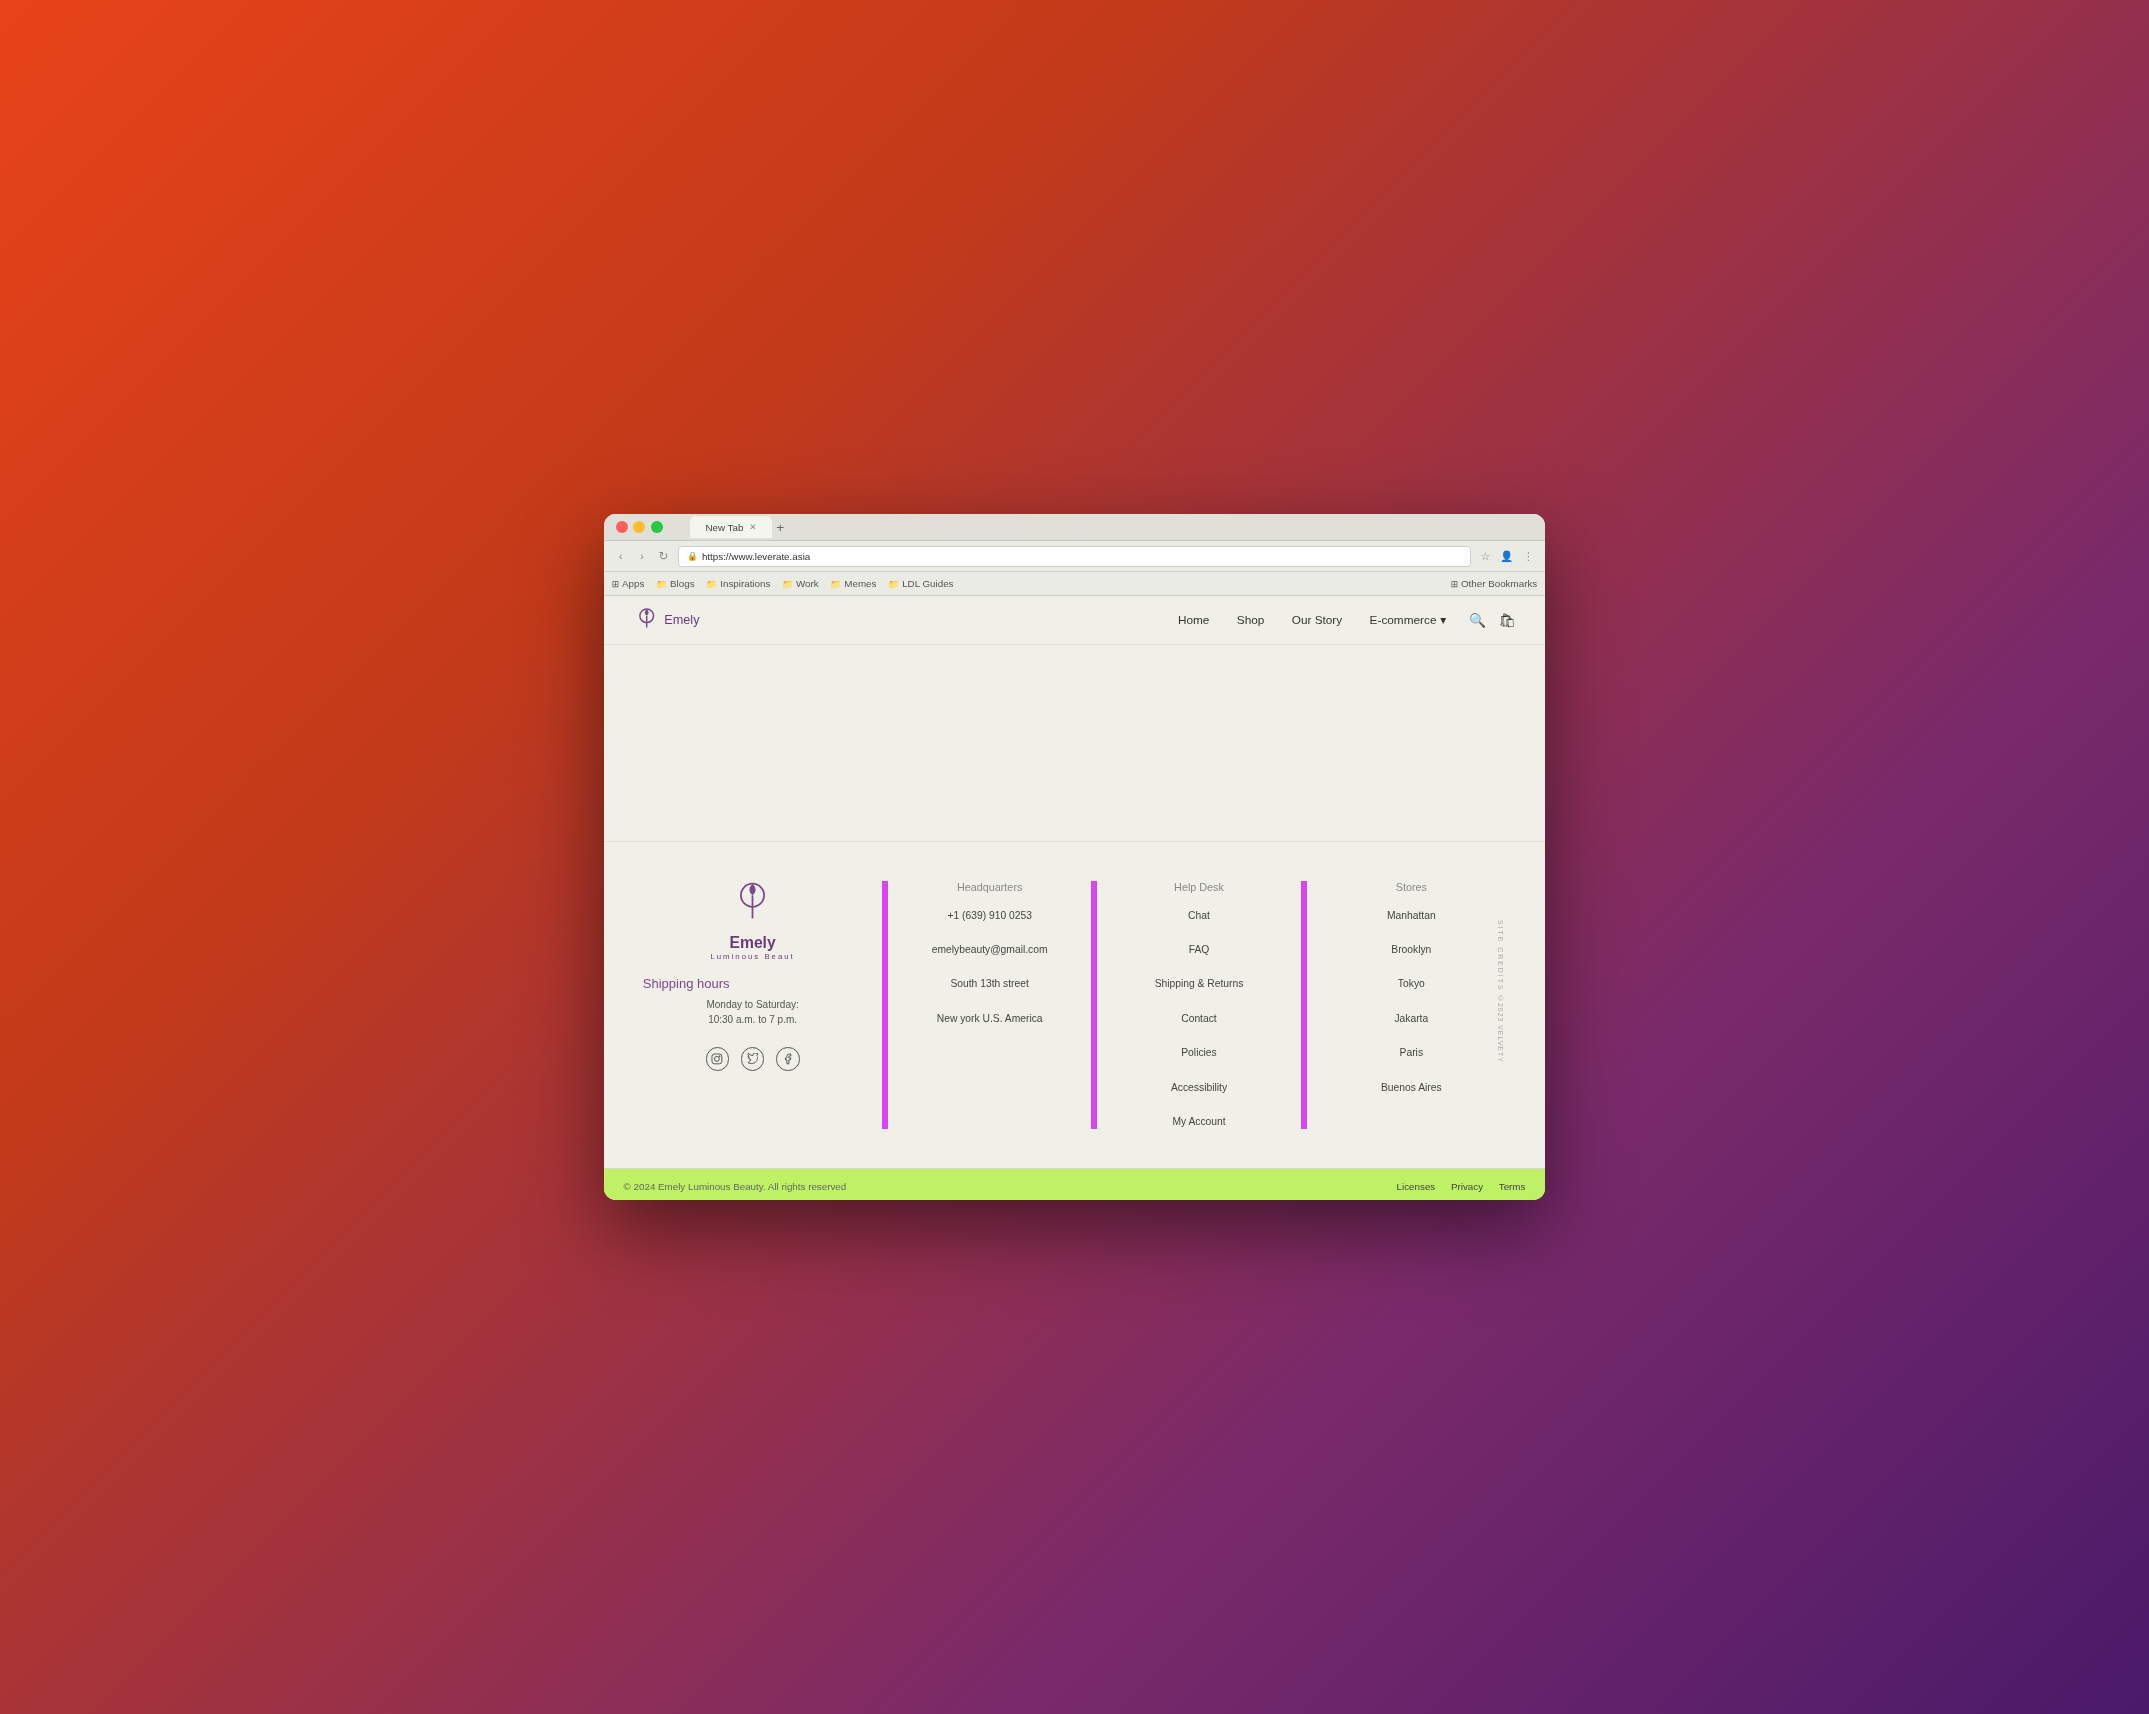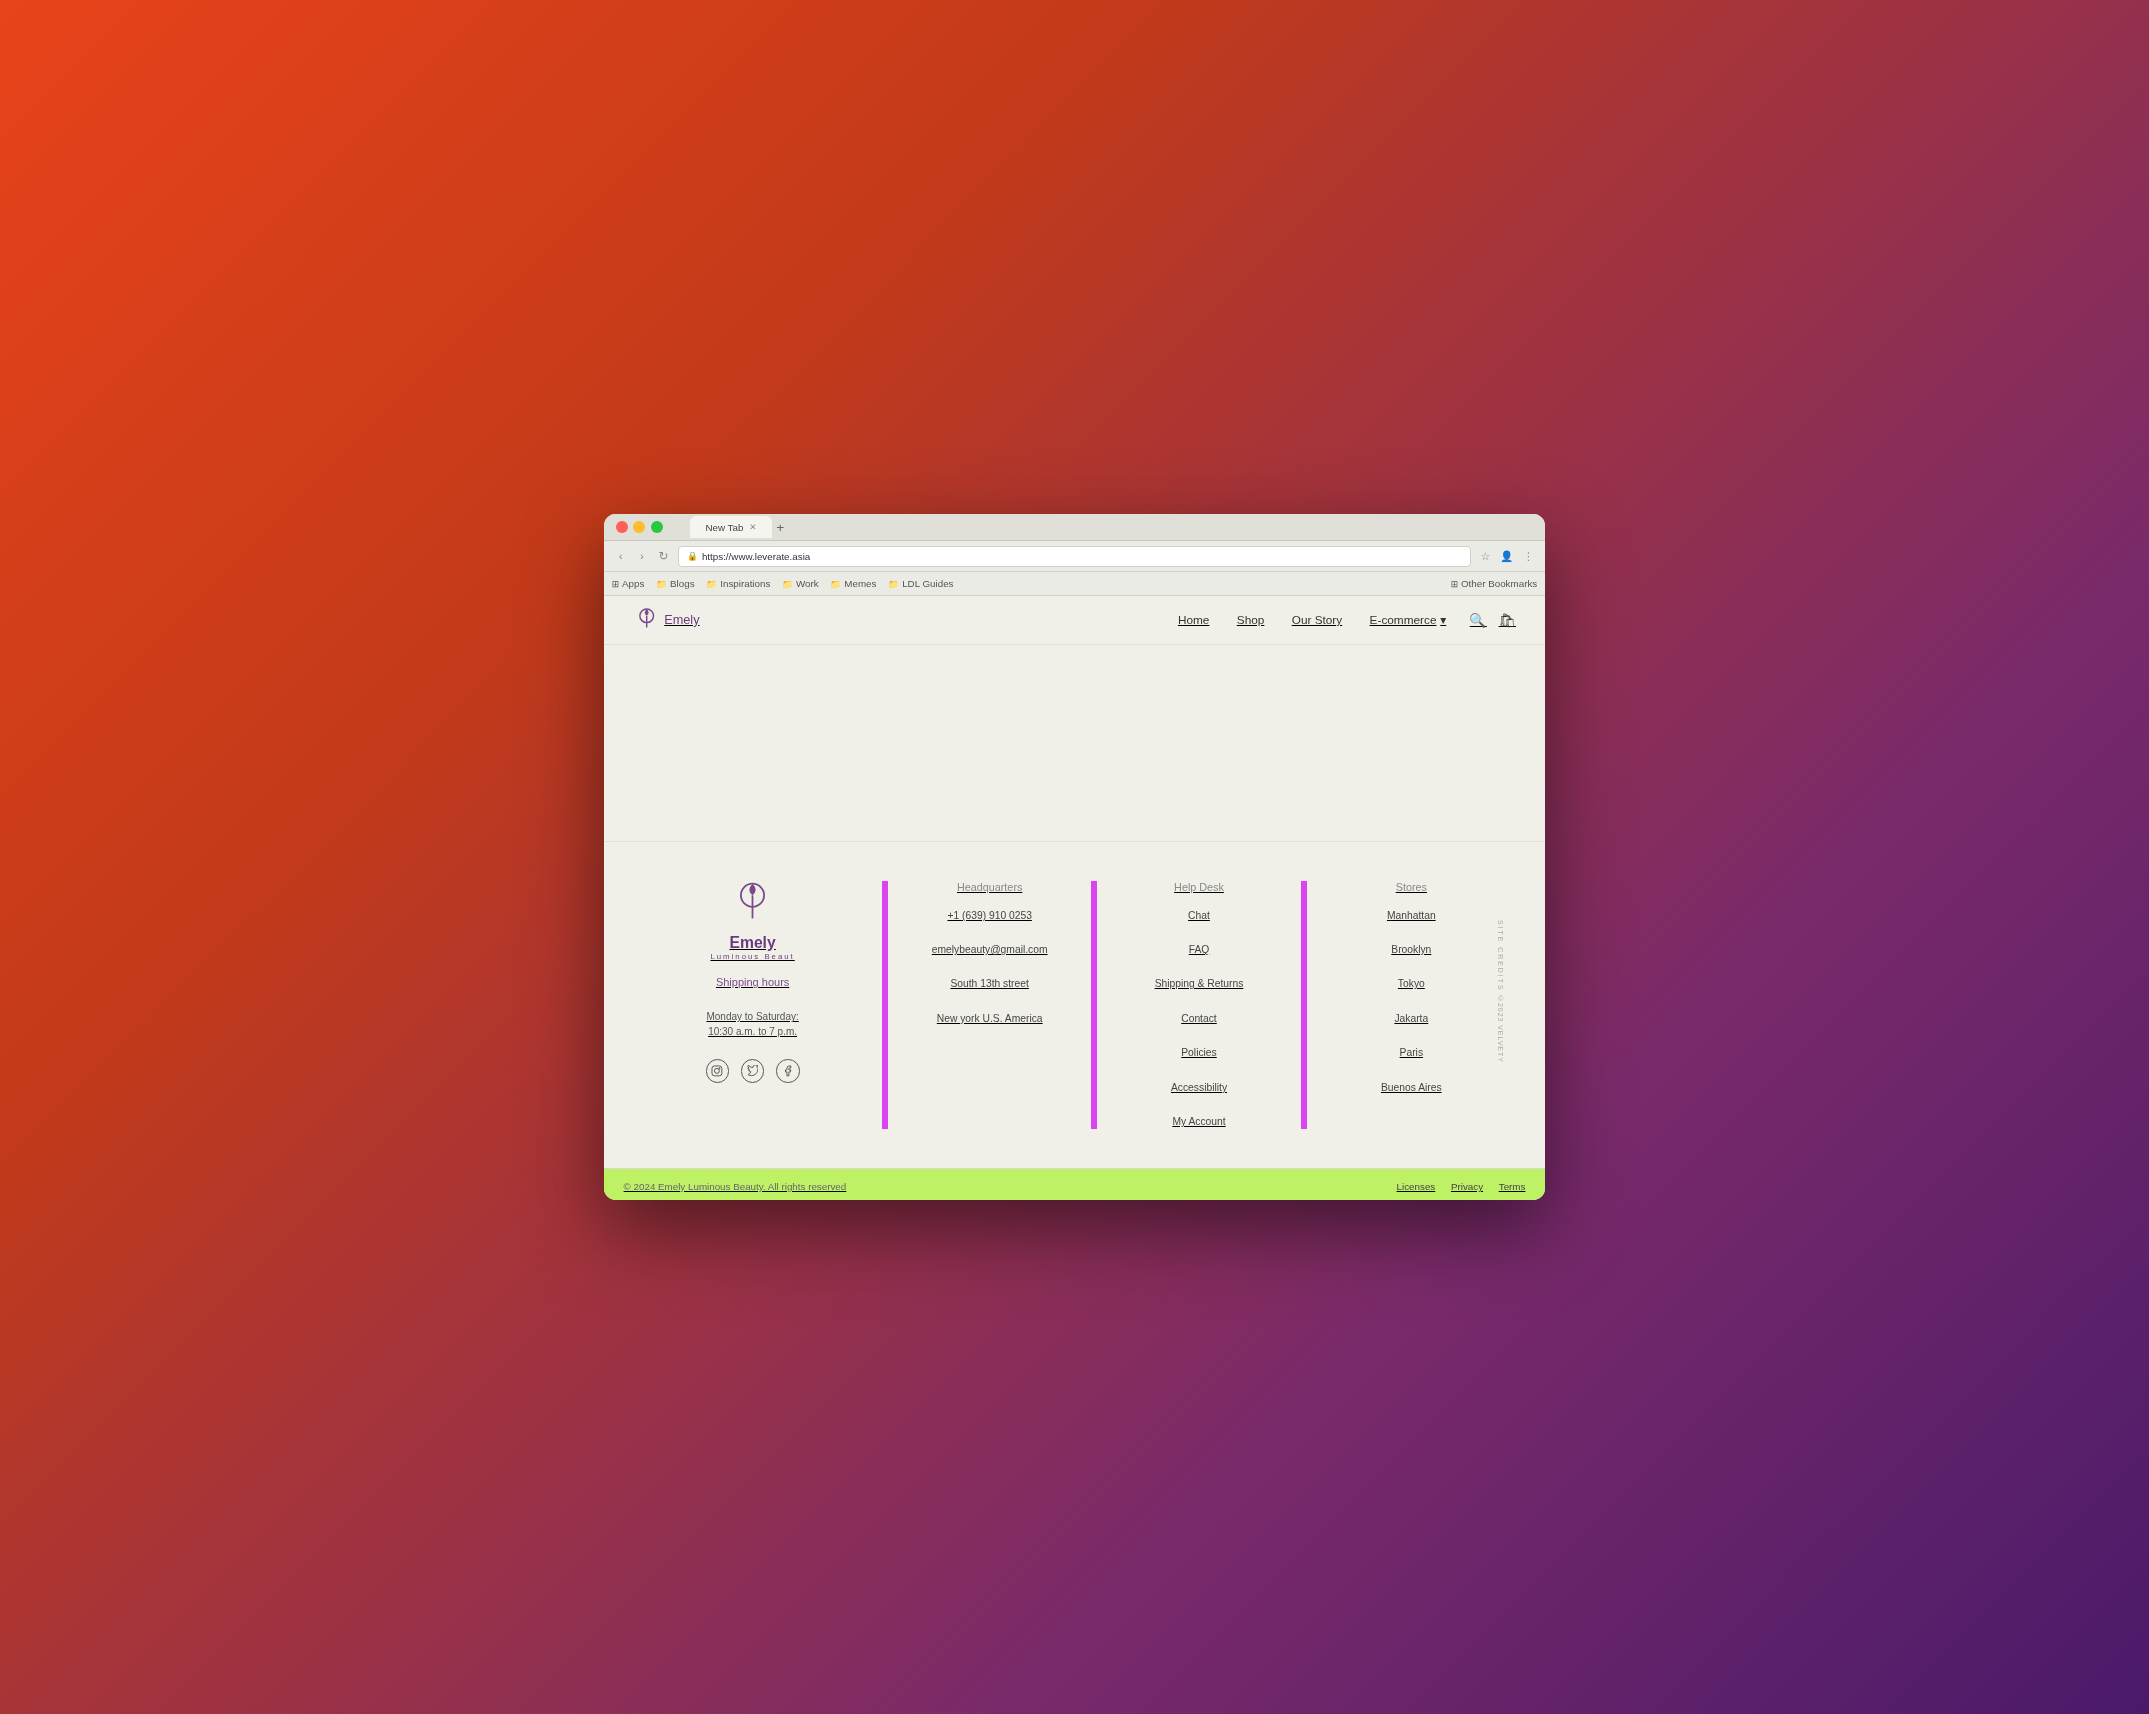--- a/index.html
+++ b/index.html
@@ -176,21 +176,20 @@
       margin-left: auto;
     }
 
     
     .website {
       flex: 1;
       background: #f0f0e8;
       overflow-y: auto;
       display: flex;
       flex-direction: column;
-      text-decoration: underline;
     }
 
     
     .site-nav {
       background: #f0f0e8;
       height: 49px;
       display: flex;
       align-items: center;
       padding: 0 29px;
       border-bottom: 1px solid #e0e0d8;
@@ -301,23 +300,23 @@
     }
 
     .footer-logo-sub {
       font-size: 7.8px;
       color: #6b3a7d;
       letter-spacing: 2px;
     }
 
     .shipping-title {
       color: #7b4a8d;
-      font-size: 11px;
-      text-align: center;
-      margin-bottom: 21px;
+      font-size: 13px;
+      text-align: left;
+      margin-bottom: 6px;
     }
 
     .shipping-hours {
       font-size: 10px;
       color: #555;
       text-align: center;
       line-height: 1.5;
     }
 
     .social-icons {

